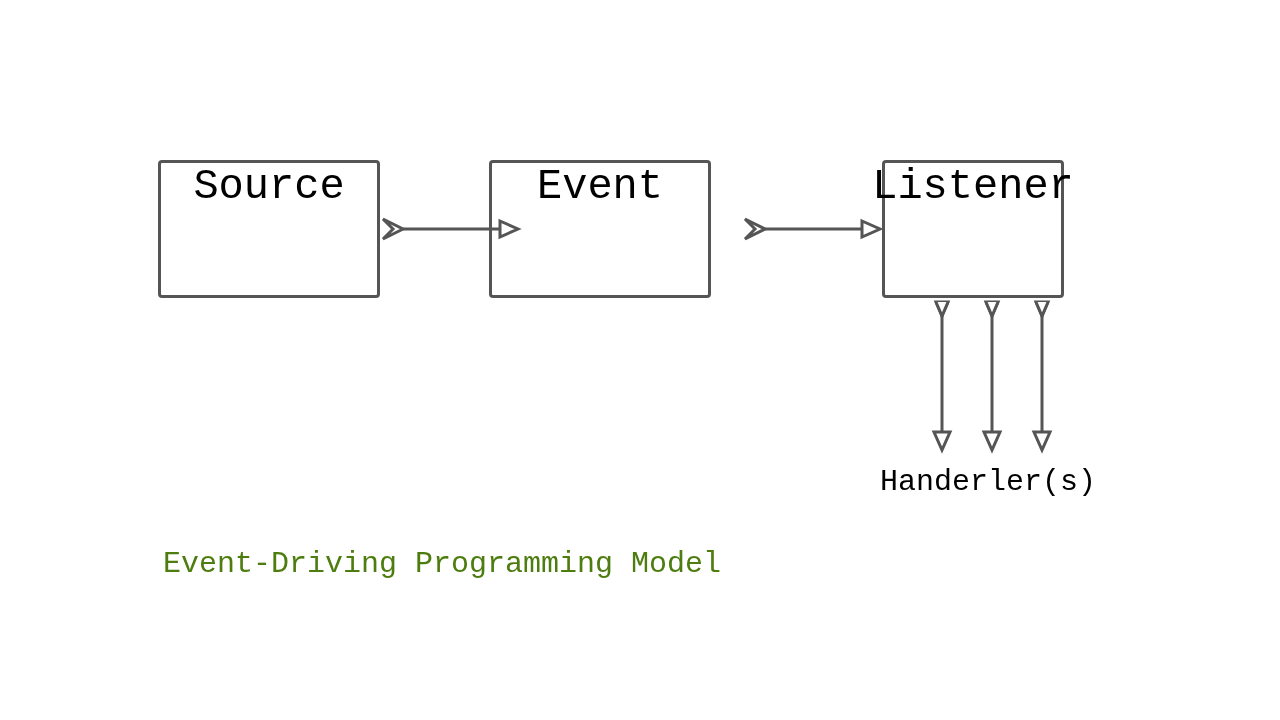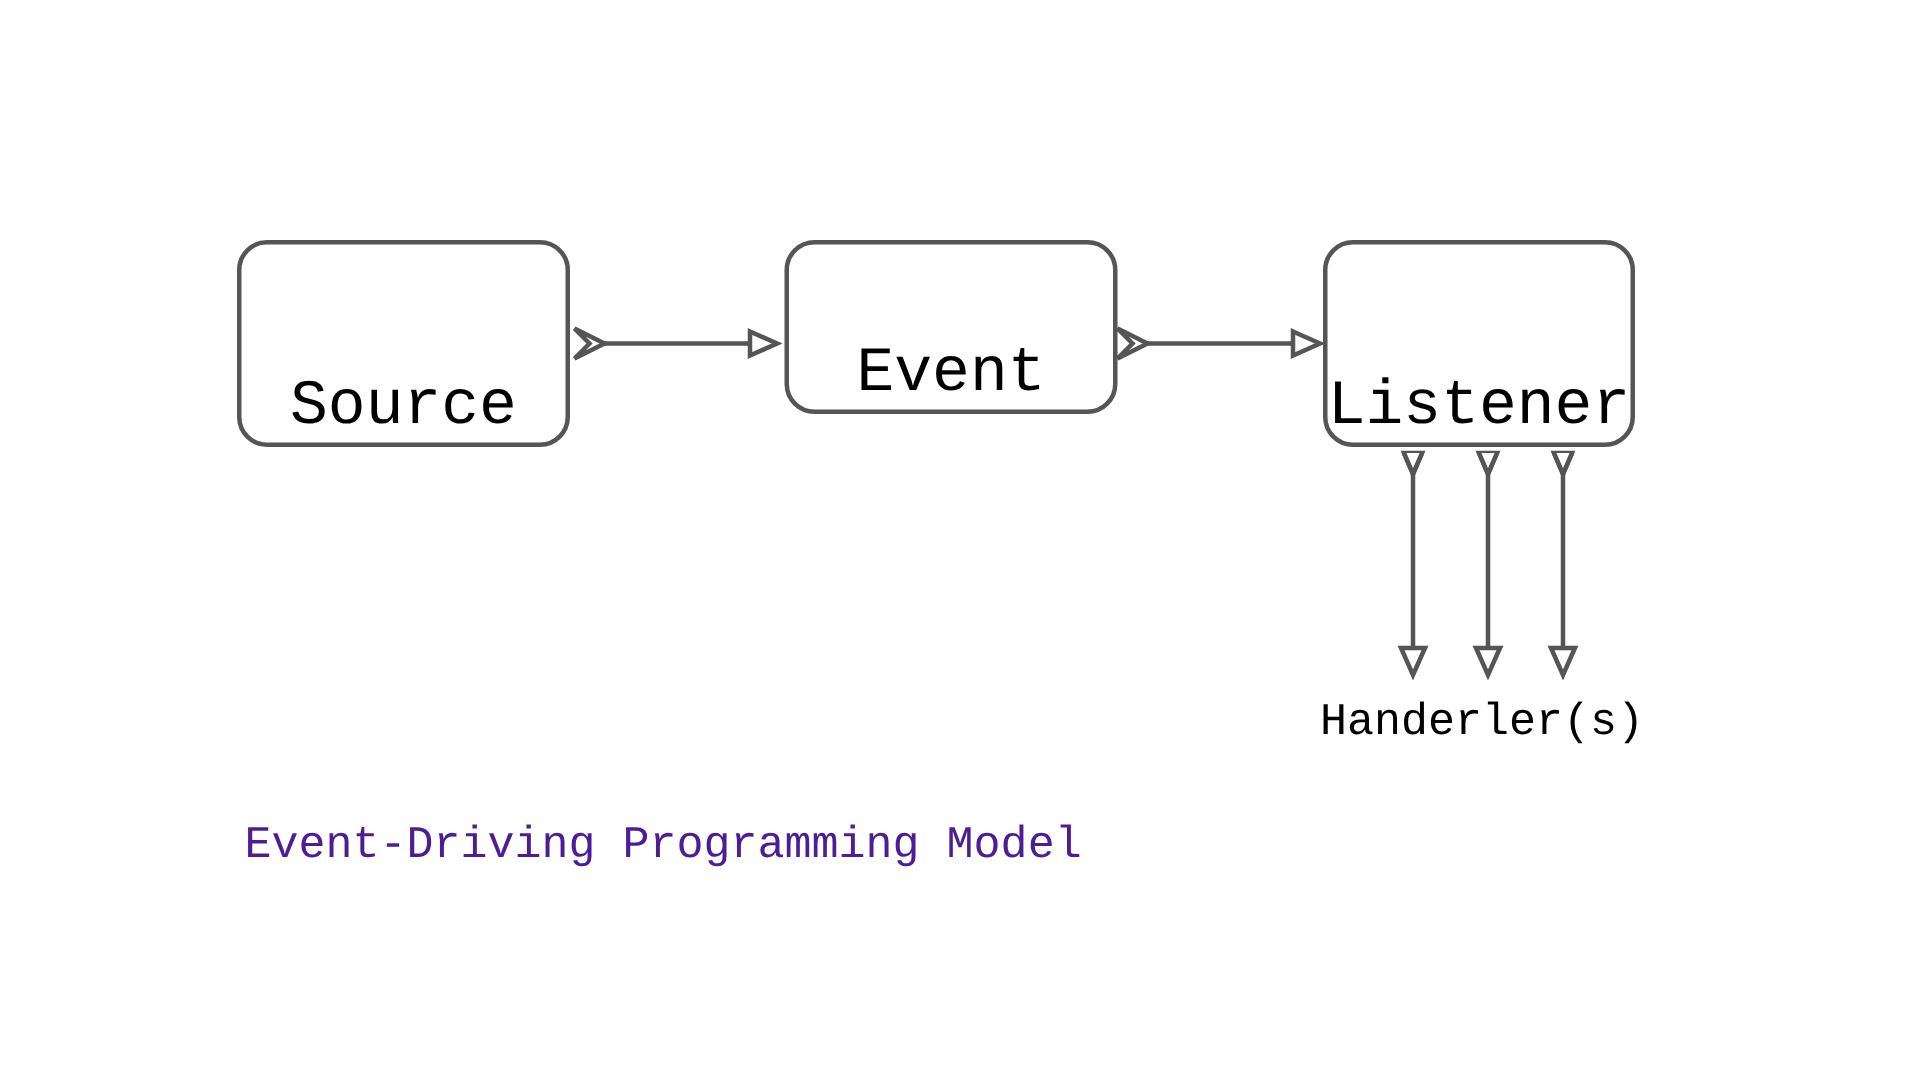--- a/index.html
+++ b/index.html
@@ -6,34 +6,34 @@
     html, body {
       width: 1280px;
       height: 720px;
       background: #ffffff;
       position: relative;
       overflow: hidden;
     }
     .box {
       position: absolute;
       border: 3px solid #555;
-      border-radius: 20px;
+      border-radius: 4px;
       display: flex;
-      align-items: flex-end;
+      align-items: flex-start;
       justify-content: center;
       font-family: "Courier New", Courier, monospace;
       font-size: 42px;
       color: #000;
       background: #fff;
     }
     .caption {
       position: absolute;
       font-family: "Courier New", Courier, monospace;
       font-size: 30px;
-      color: #4c1d95;
+      color: #4d7c0f;
     }
     .label {
       position: absolute;
       font-family: "Courier New", Courier, monospace;
       font-size: 30px;
       color: #000;
       text-align: left;
     }
     svg.overlay {
       position: absolute;
@@ -44,25 +44,25 @@
       pointer-events: none;
     }
   </style>
 </head>
 <body>
 
 <div class="box" style="left:158px; top:160px; width:222px; height:138px;">
   <span>Source</span>
 </div>
 
-<div class="box" style="left:523px; top:160px; width:222px; height:116px;">
+<div class="box" style="left:489px; top:160px; width:222px; height:138px;">
   <span>Event</span>
 </div>
 
-<div class="box" style="left:882px; top:160px; width:208px; height:138px;">
+<div class="box" style="left:882px; top:160px; width:182px; height:138px;">
   <span>Listener</span>
 </div>
 
 <div class="label" style="left:880px; top:465px; width:230px;">Handerler(s)</div>
 
 <div class="caption" style="left:163px; top:547px;">Event-Driving Programming Model</div>
 
 <svg class="overlay" viewBox="0 0 1280 720">
 
   <g stroke="#555" stroke-width="3" fill="#fff">

